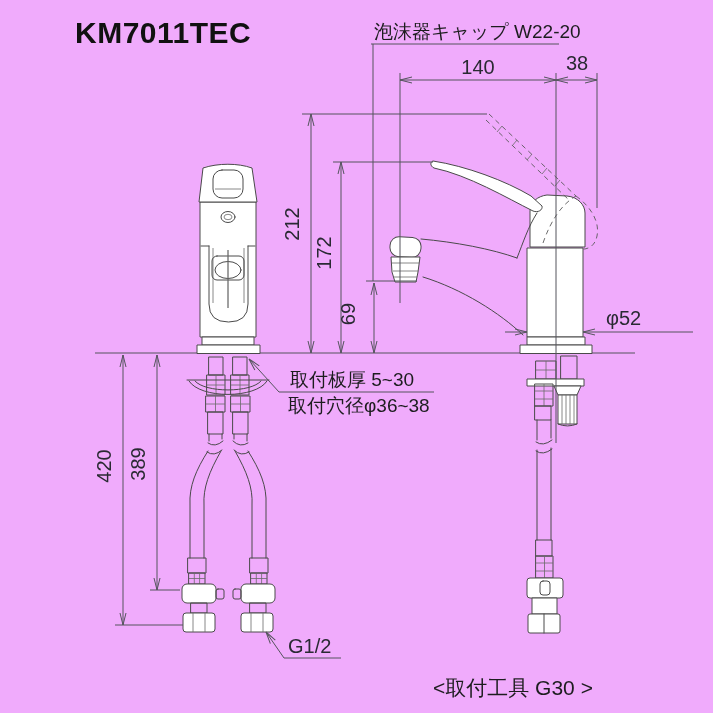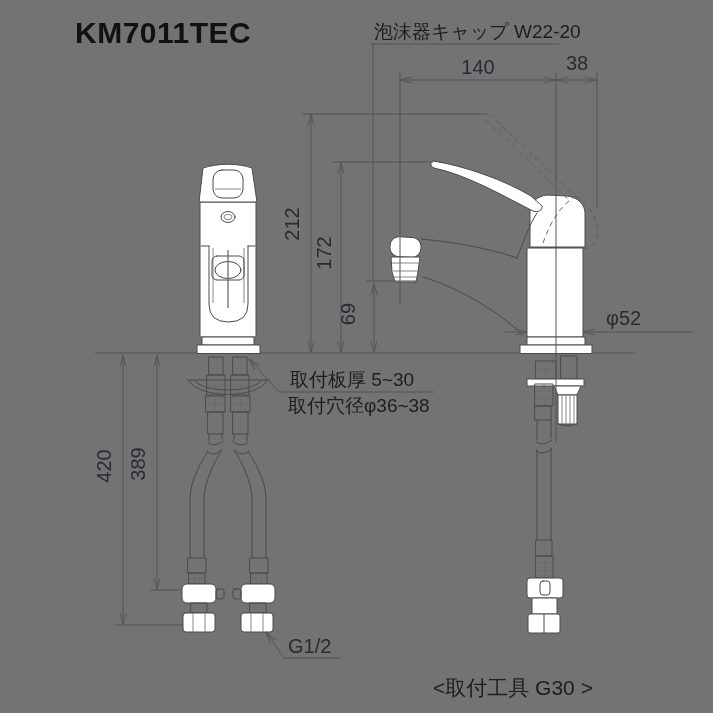--- a/index.html
+++ b/index.html
@@ -1,16 +1,16 @@
 <!DOCTYPE html>
 <html><head>
 <meta charset="utf-8">
 <style>
   html,body{margin:0;padding:0;background:#ffffff;}
-  .page{position:relative;width:713px;height:713px;background:#737373;overflow:hidden;
+  .page{position:relative;width:713px;height:713px;background:#f0abfc;overflow:hidden;
         font-family:"Liberation Sans", sans-serif;}
   svg{position:absolute;left:0;top:0;}
   text{font-family:"Liberation Sans", sans-serif;fill:#222;}
   .title-t{font-size:30px;font-weight:600;fill:#111;letter-spacing:.5px;}
   .lbl{font-size:19px;fill:#1d1d1f;}
   .dim{font-size:20px;fill:#2a2a33;}
   .obj{stroke:#4a4a4a;stroke-width:1;fill:none;stroke-linecap:round;stroke-linejoin:round;}
   .objf{stroke:#4a4a4a;stroke-width:1;fill:#ffffff;stroke-linejoin:round;}
   .thin{stroke:#6a6a6a;stroke-width:.8;fill:none;}
   .dimln{stroke:#54545c;stroke-width:1;fill:none;}

